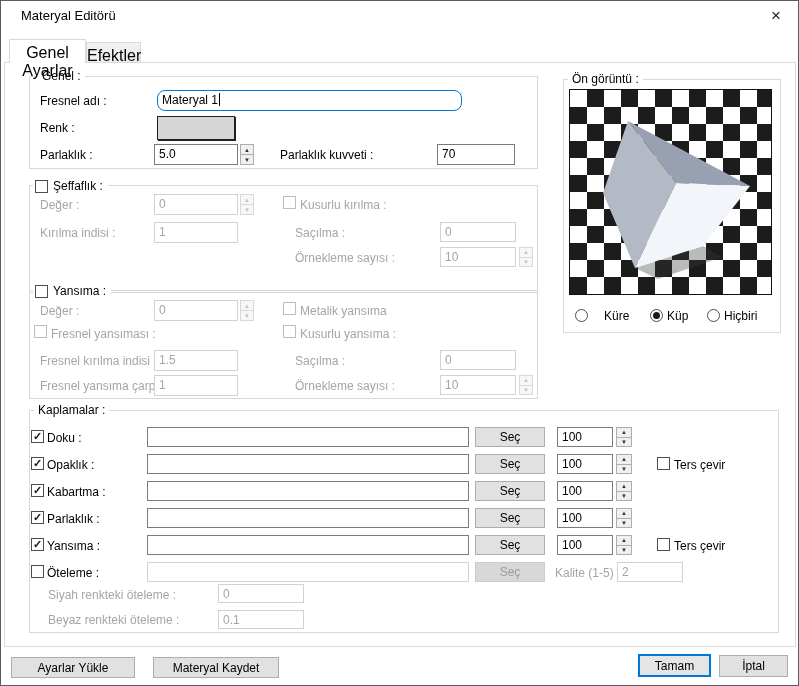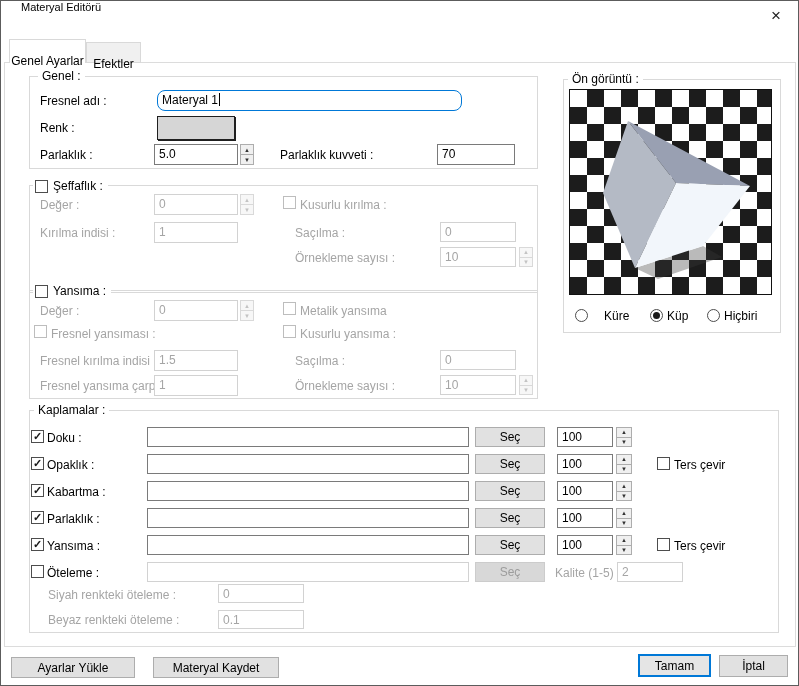--- a/index.html
+++ b/index.html
@@ -3,27 +3,27 @@
 <meta charset="utf-8">
 <style>
   html,body{margin:0;padding:0;background:#c9c9c9;}
   .dialog{
     position:relative;width:799px;height:686px;box-sizing:border-box;
     background:#ffffff;border:1px solid #5c5c5c;
     font-family:"Liberation Sans",sans-serif;font-size:12px;color:#000;
     overflow:hidden;
   }
   .titlebar{position:absolute;left:0;top:0;width:100%;height:30px;background:#fff;}
-  .title{position:absolute;left:20px;top:0;font-size:11px;}
+  .title{position:absolute;left:20px;top:7px;font-size:13px;}
   .close{position:absolute;right:9px;top:3px;width:26px;height:24px;text-align:center;
     font-size:17px;line-height:24px;color:#222;cursor:default;}
   .tabpane{position:absolute;left:3px;top:61px;width:792px;height:585px;
     border:1px solid #dcdcdc;background:#fff;box-sizing:border-box;}
   .tab{position:absolute;box-sizing:border-box;border:1px solid #d9d9d9;
-    background:#f0f0f0;text-align:center;padding-top:14px;font-size:12px;}
+    background:#f0f0f0;text-align:center;padding-top:4px;font-size:16px;}
   .tab.checked{background:#fff;border-bottom:none;z-index:5;}
   .grp{position:absolute;border:1px solid #d9d9d9;box-sizing:border-box;background:transparent;}
   .legend{position:absolute;top:-8px;left:8px;background:#fff;padding:0 4px;white-space:nowrap;}
   .legend-cb{position:absolute;top:-7px;left:3px;background:#fff;padding:0 5px 0 2px;
     display:flex;align-items:center;gap:5px;white-space:nowrap;}
   .lbl{position:absolute;white-space:nowrap;color:#000;}
   .lbl.d{color:#a5a5a5;}
   .inp{position:absolute;box-sizing:border-box;background:#fff;border:1px solid #7a7a7a;
     padding:2px 4px;line-height:14px;white-space:nowrap;overflow:hidden;}
   .inp.d{border-color:#d2d2d2;color:#a5a5a5;}

